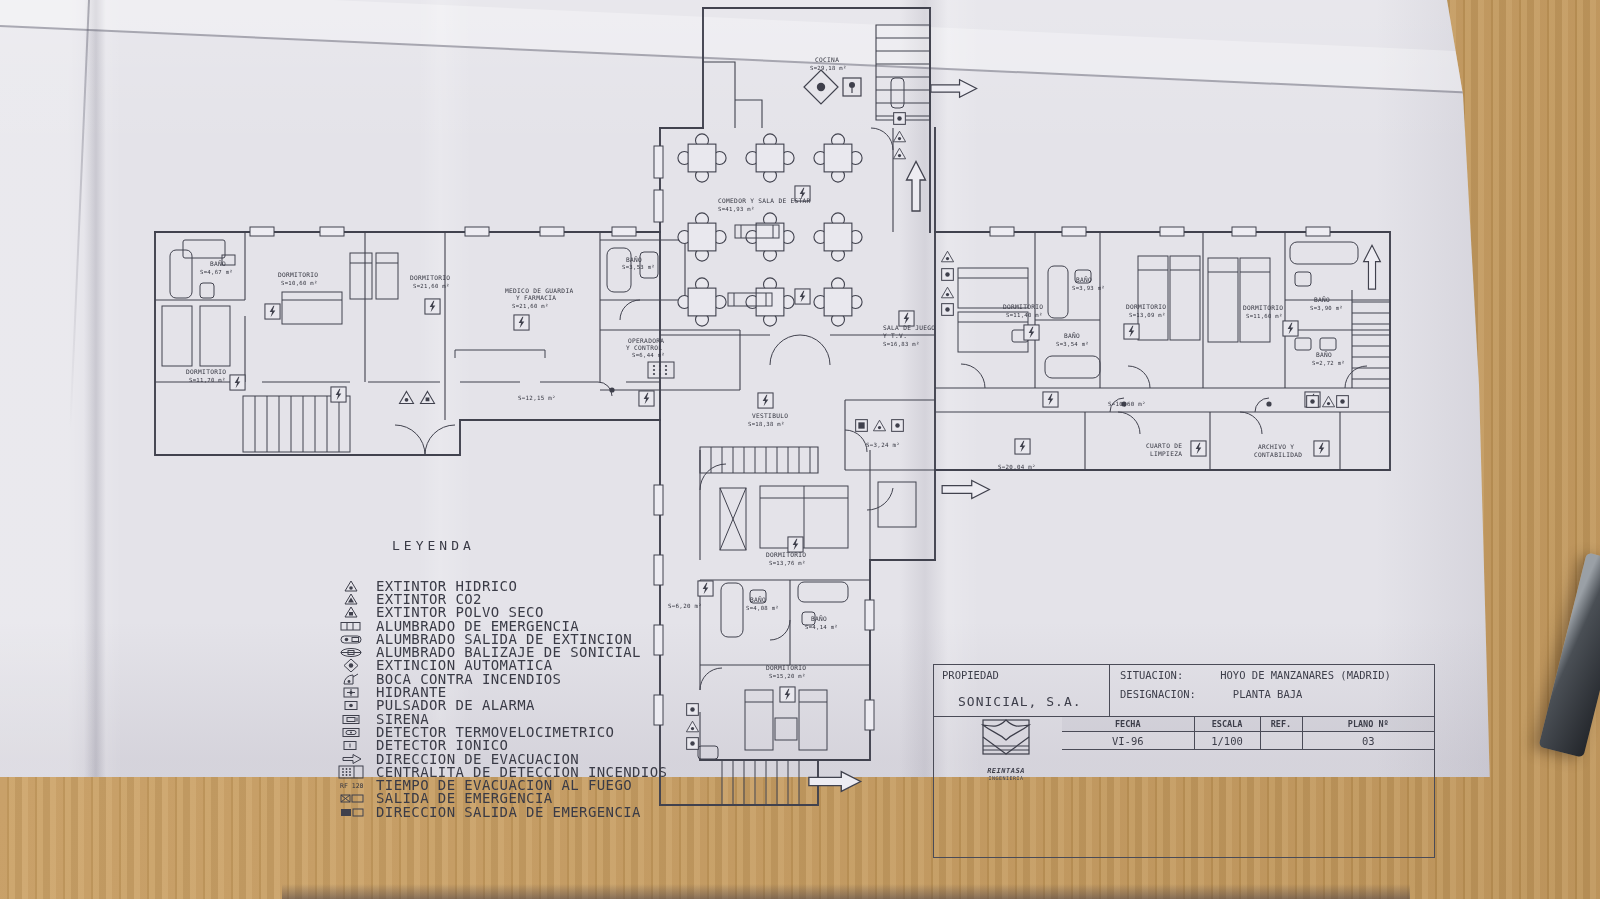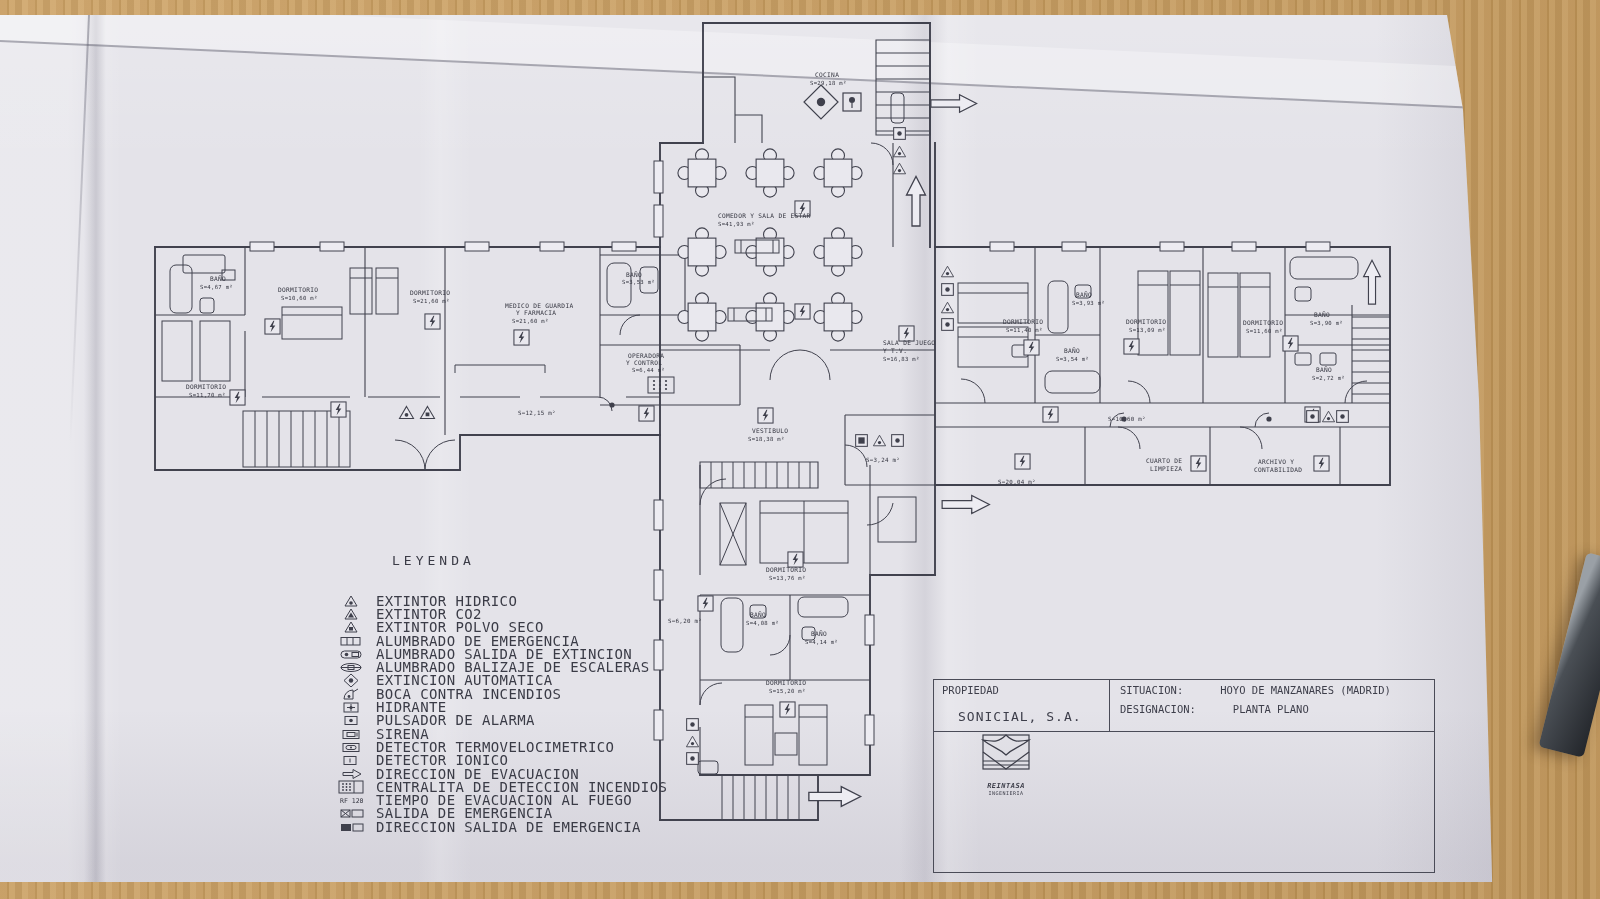--- a/index.html
+++ b/index.html
@@ -8,21 +8,21 @@
   #desk{position:absolute;inset:0;
     background:
       linear-gradient(115deg, rgba(255,255,255,.07), rgba(0,0,0,.06)),
       repeating-linear-gradient(90deg,#c89d61 0 7px,#bc9153 7px 9px,#cda468 9px 15px,#c0965a 15px 22px,#d0a76c 22px 28px);
   }
   #dark-object{position:absolute;right:-8px;top:555px;width:46px;height:200px;border-radius:5px;
     transform:rotate(14deg);
     background:linear-gradient(100deg,#9aa0a6 0 14%,#4a4f55 34%,#23262b 100%);
     box-shadow:-6px 4px 14px rgba(60,40,20,.45);}
   
-  #paper{position:absolute;left:0;top:15px;width:1600px;height:867px;
+  #paper{position:absolute;left:0;top:0;width:1600px;height:777px;
     clip-path:polygon(0 0,1447px 0,1463px 95px,1479px 385px,1493px 899px,0 899px);
     background:
       linear-gradient(90deg, rgba(255,255,255,.22) 0 68px, rgba(0,0,0,0) 95px),
       linear-gradient(90deg, transparent 84px, rgba(96,94,112,.20) 96px, rgba(255,255,255,.10) 106px, transparent 122px),
       linear-gradient(90deg, transparent 418px, rgba(255,255,255,.18) 440px, transparent 472px),
       linear-gradient(90deg, transparent 900px, rgba(118,114,132,.14) 925px, rgba(255,255,255,.16) 948px, transparent 980px),
       linear-gradient(90deg, transparent 86%, rgba(104,100,122,.15) 95%, rgba(142,138,156,.28) 100%),
       linear-gradient(180deg, rgba(255,255,255,.16), transparent 150px),
       linear-gradient(180deg, transparent 80%, rgba(124,118,138,.14) 98%),
       #e4e3e9;}
@@ -513,21 +513,21 @@
         <span class="lg-lab">ALUMBRADO SALIDA DE EXTINCION</span>
       </div>
       <div class="lg-row">
         <svg class="lg-sym" viewBox="0 0 44 14">
             <g stroke="#3f404c" fill="none">
               <ellipse cx="20" cy="7.5" rx="10" ry="4"></ellipse>
               <path d="M10,7.5 H30"></path>
               <rect x="17" y="5.5" width="6" height="4"></rect>
             </g>
           </svg>
-        <span class="lg-lab">ALUMBRADO BALIZAJE DE ESCALERAS</span>
+        <span class="lg-lab">ALUMBRADO BALIZAJE DE SONICIAL</span>
       </div>
       <div class="lg-row">
         <svg class="lg-sym" viewBox="0 0 44 14">
             <g stroke="#3f404c" fill="none">
               <path d="M20,1 L27,7.5 L20,14 L13,7.5 Z"></path>
             </g>
             <circle cx="20" cy="7.5" r="2.2" fill="#3f404c"></circle>
           </svg>
         <span class="lg-lab">EXTINCION AUTOMATICA</span>
       </div>
@@ -650,38 +650,52 @@
           <div class="lab">PROPIEDAD</div>
           <div class="val">SONICIAL, S.A.</div>
         </div>
         <div class="tb-sit">
           <div class="line">
             <span>SITUACION:</span>
             <span>HOYO DE MANZANARES (MADRID)</span>
           </div>
           <div class="line line2">
             <span>DESIGNACION:</span>
-            <span>PLANTA PLANO</span>
+            <span>PLANTA BAJA</span>
           </div>
         </div>
       </div>
       <div class="tb-row3">
         <div class="tb-right">
           <div class="tb-logo">
             <svg width="62" height="44" viewBox="0 0 62 44">
               <g stroke="#3d3e4a" fill="none" stroke-width="1.2">
                 <rect x="8" y="1" width="46" height="34"></rect>
                 <path d="M31,1 C38,8 42,8 54,6 C44,14 38,14 31,21 C24,14 18,14 8,6 C20,8 24,8 31,1 Z"></path>
                 <path d="M8,18 L31,35 L54,18"></path>
                 <path d="M8,27 H54 M8,31 H54"></path>
               </g>
             </svg>
             <div class="l1">REINTASA</div>
             <div class="l2">INGENIERIA</div>
           </div>
+          <div class="tb-table">
+            <div class="tb-thead">
+              <div class="c-plano" style="border-left:none">FECHA</div>
+              <div class="c-escala">ESCALA</div>
+              <div class="c-ref">REF.</div>
+              <div class="c-plano" style="border-left:1.2px solid #4a4b57">PLANO  Nº</div>
+            </div>
+            <div class="tb-tvals">
+              <div class="c-plano" style="border-left:none">VI-96</div>
+              <div class="c-escala">1/100</div>
+              <div class="c-ref"></div>
+              <div class="c-plano" style="border-left:1.2px solid #4a4b57">03</div>
+            </div>
+          </div>
         </div>
       </div>
     </div>
 
     <div id="bottom-shadow"></div>
   </div>
   <div id="dark-object"></div>
 </div>
 
 </body></html>

